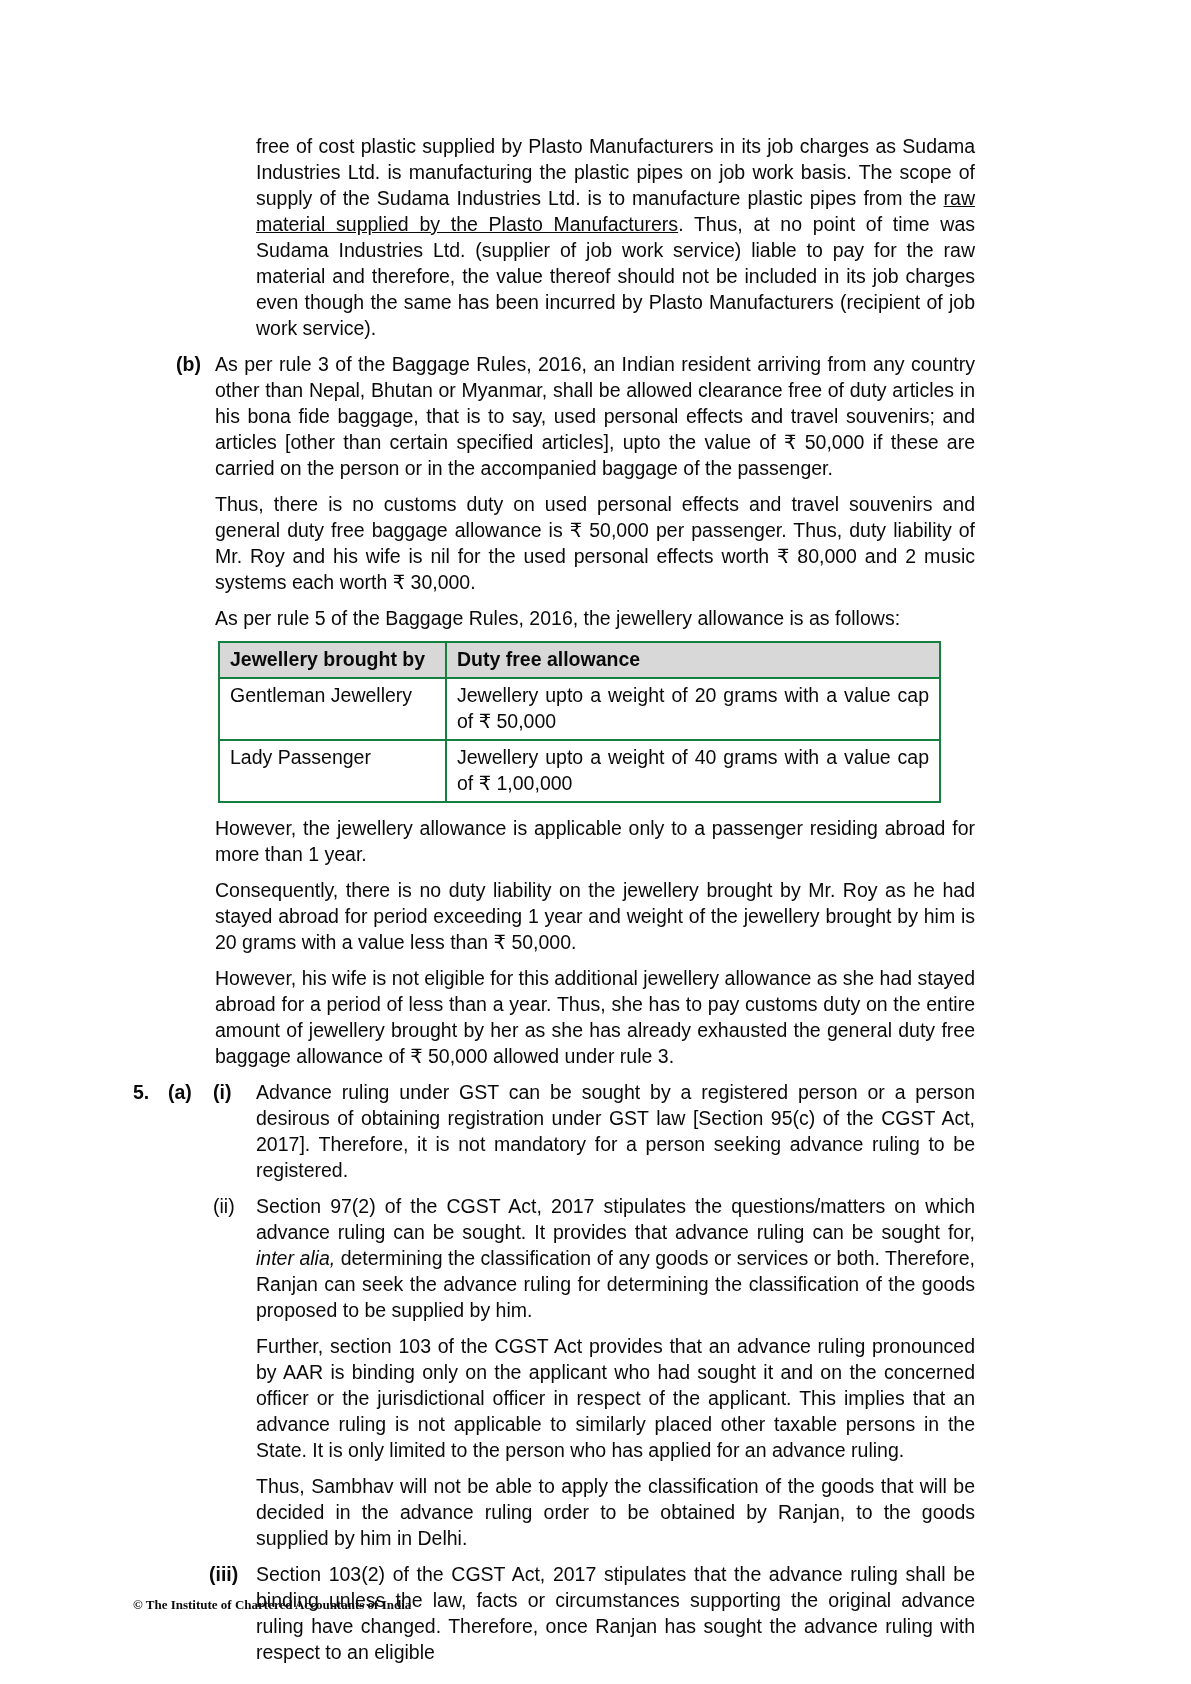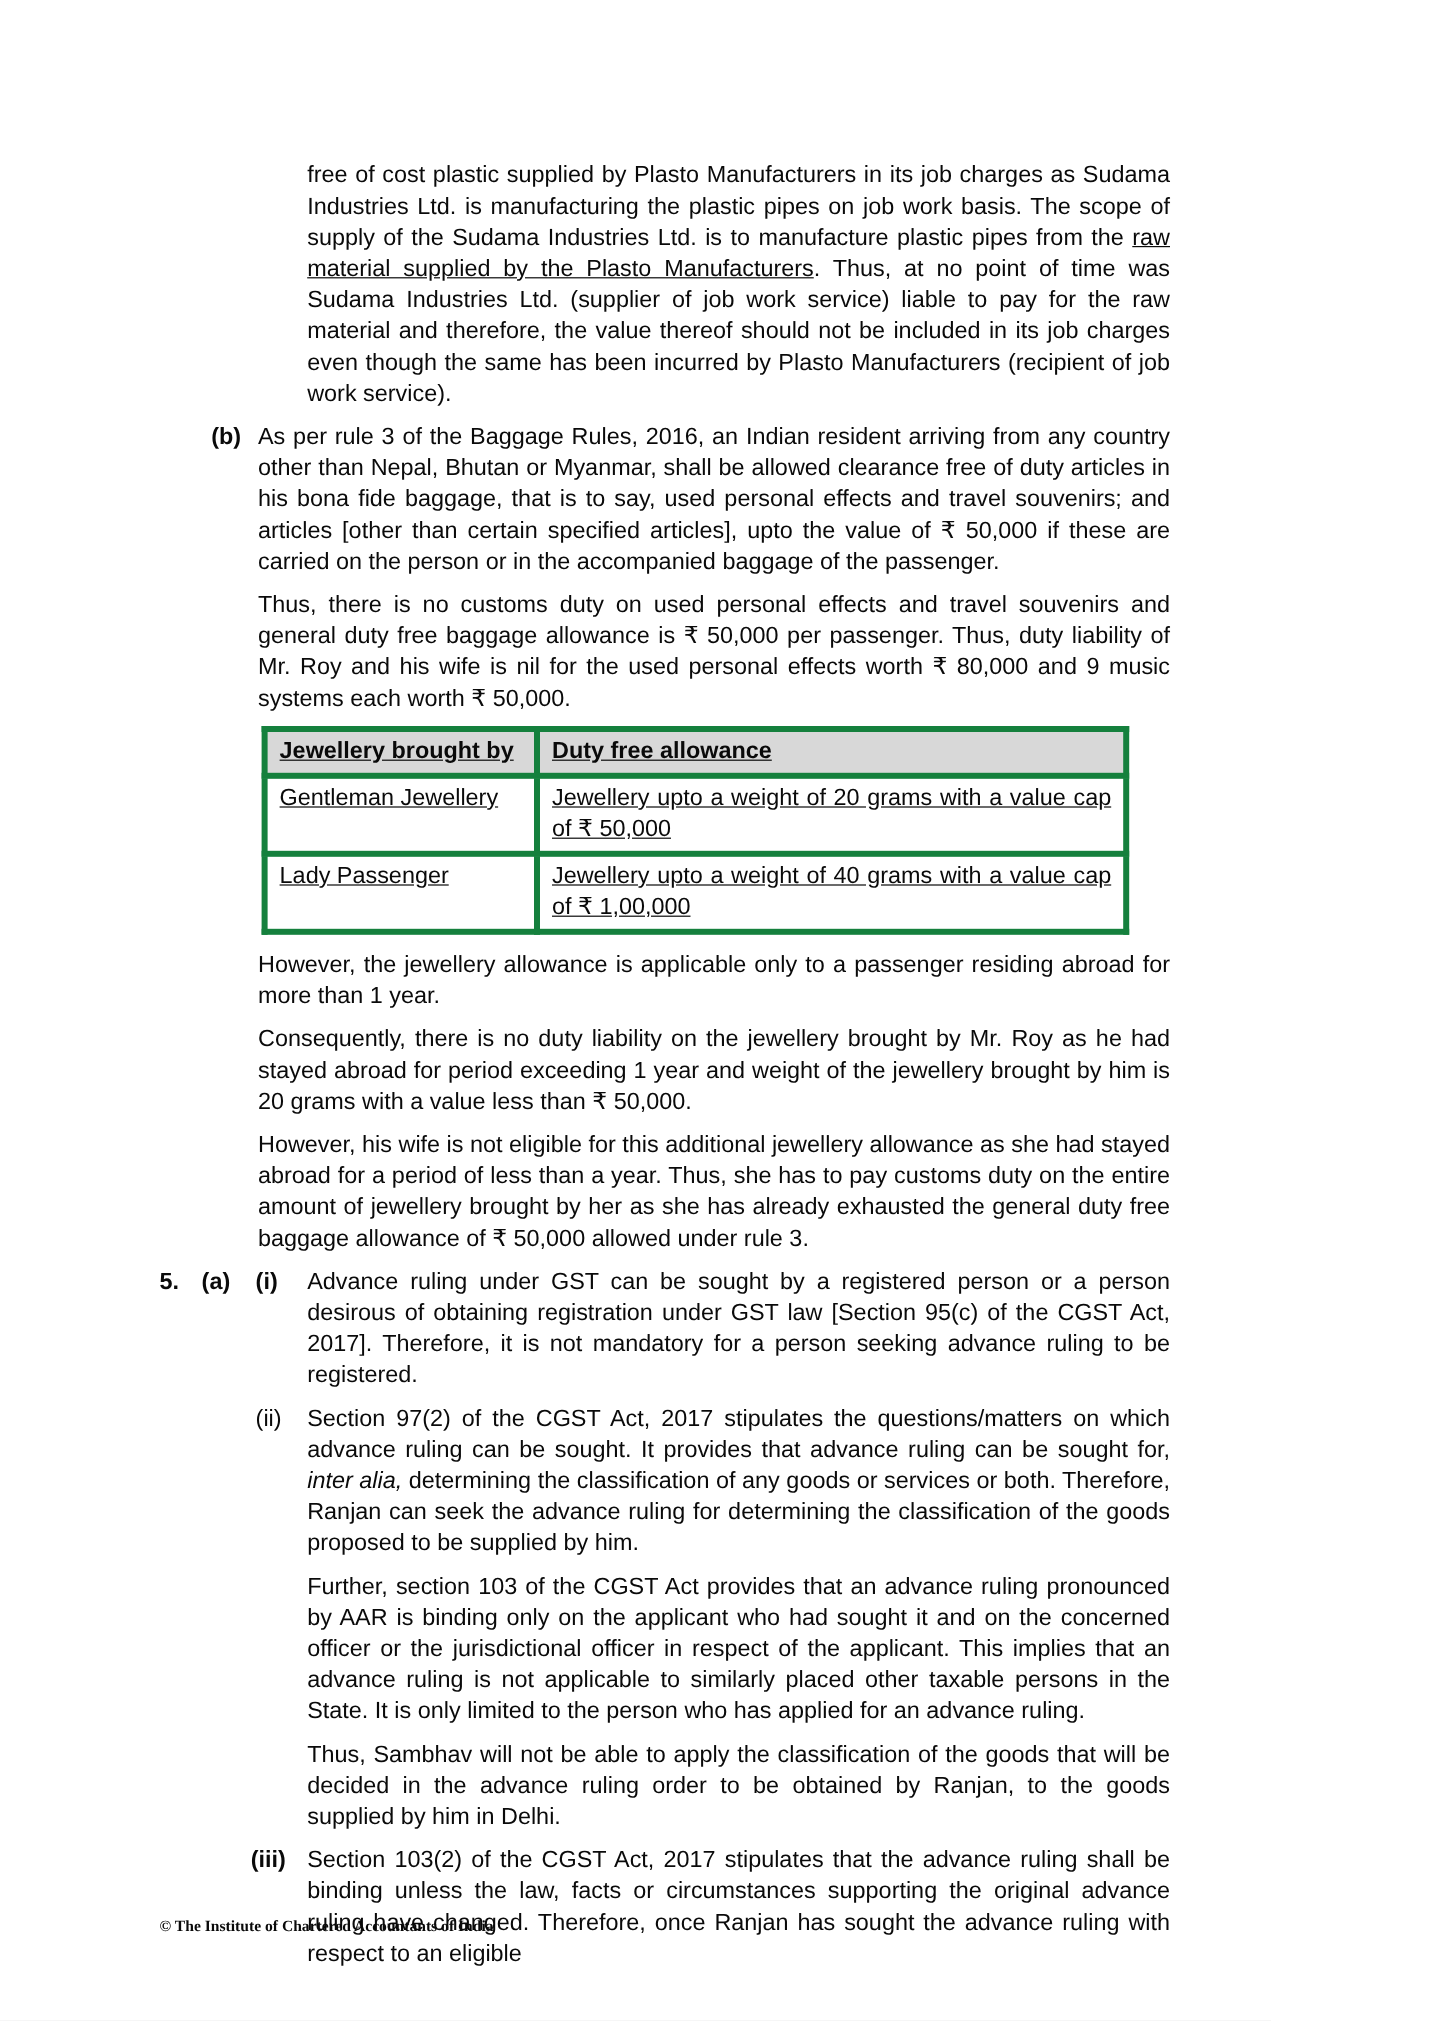--- a/index.html
+++ b/index.html
@@ -33,27 +33,26 @@
   .sub-item .m-iii { left: -47px; top: 0; position: absolute; font-weight: bold; }
   .deep { margin-left: 256px; margin-right: 216px; }
   .deep .para2 { margin: 0 0 10px 0; }
   table.jewellery {
     border-collapse: collapse;
     margin: 3px 0 12px 3px;
     width: 723px;
     table-layout: fixed;
   }
   table.jewellery td, table.jewellery th {
-    border: 5px solid #15803d;
+    border: 2px solid #15803d;
     padding: 3px 10px 5px 10px;
     vertical-align: top;
     text-align: left;
     font-size: 19.5px;
     line-height: 26px;
-    text-decoration: underline;
   }
   table.jewellery th { background: #d8d8d8; font-weight: bold; }
   table.jewellery .col1 { width: 227px; }
   table.jewellery td.allowance { text-align: justify; }
   .page-number {
     position: absolute;
     top: 1482px;
     left: 133px;
     width: 842px;
     text-align: center;
@@ -71,21 +70,22 @@
 <body>
 
 <div class="page">
   <div class="content">
 
     <p class="para para-cont"><span>free of cost plastic supplied by Plasto Manufacturers in its job charges as Sudama Industries Ltd. is manufacturing the plastic pipes on job work basis.  The scope of supply of the Sudama Industries Ltd. is to manufacture plastic pipes from the </span><span class="underline">raw material supplied by the Plasto Manufacturers</span><span>.  Thus, at no point of time was Sudama Industries Ltd. (supplier of job work service) liable to pay for the raw material and therefore, the value thereof should not be included in its job charges even though the same has been incurred by Plasto Manufacturers (recipient of job work service).</span></p>
 
     <div class="item item-b">
       <span class="marker marker-b">(b)</span>
       <p class="para">As per rule 3 of the Baggage Rules, 2016, an Indian resident arriving from any country other than Nepal, Bhutan or Myanmar, shall be allowed clearance free of duty articles in his bona fide baggage, that is to say, used personal effects and travel souvenirs; and articles [other than certain specified articles], upto the value of ₹ 50,000 if these are carried on the person or in the accompanied baggage of the passenger.</p>
-      <p class="para">Thus, there is no customs duty on used personal effects and travel souvenirs and general duty free baggage allowance is ₹ 50,000 per passenger. Thus, duty liability of Mr. Roy and his wife is nil for the used personal effects worth ₹ 80,000 and 9 music systems each worth ₹ 50,000.</p>
+      <p class="para">Thus, there is no customs duty on used personal effects and travel souvenirs and general duty free baggage allowance is ₹ 50,000 per passenger. Thus, duty liability of Mr. Roy and his wife is nil for the used personal effects worth ₹ 80,000 and 2 music systems each worth ₹ 30,000.</p>
+      <p class="para">As per rule 5 of the Baggage Rules, 2016, the jewellery allowance is as follows:</p>
 
       <div class="para" style="text-align:left;">
         <table class="jewellery">
           <colgroup>
               <col class="col1">
               <col>
             </colgroup>
           <tbody>
               <tr>
             <th>Jewellery brought by</th>

